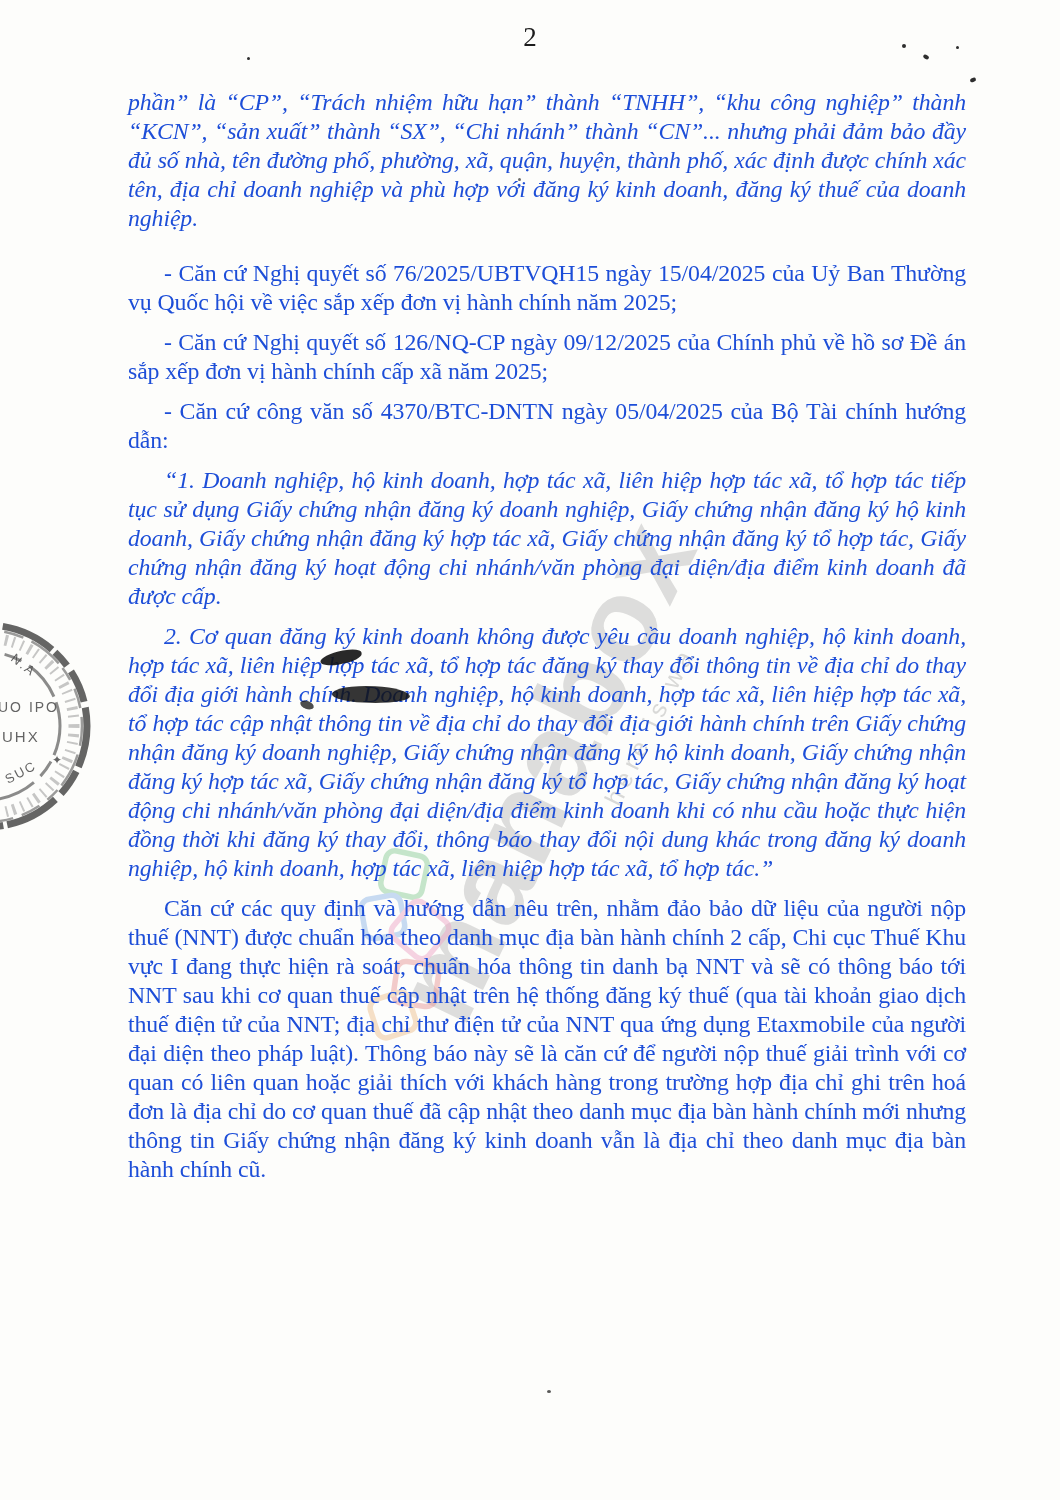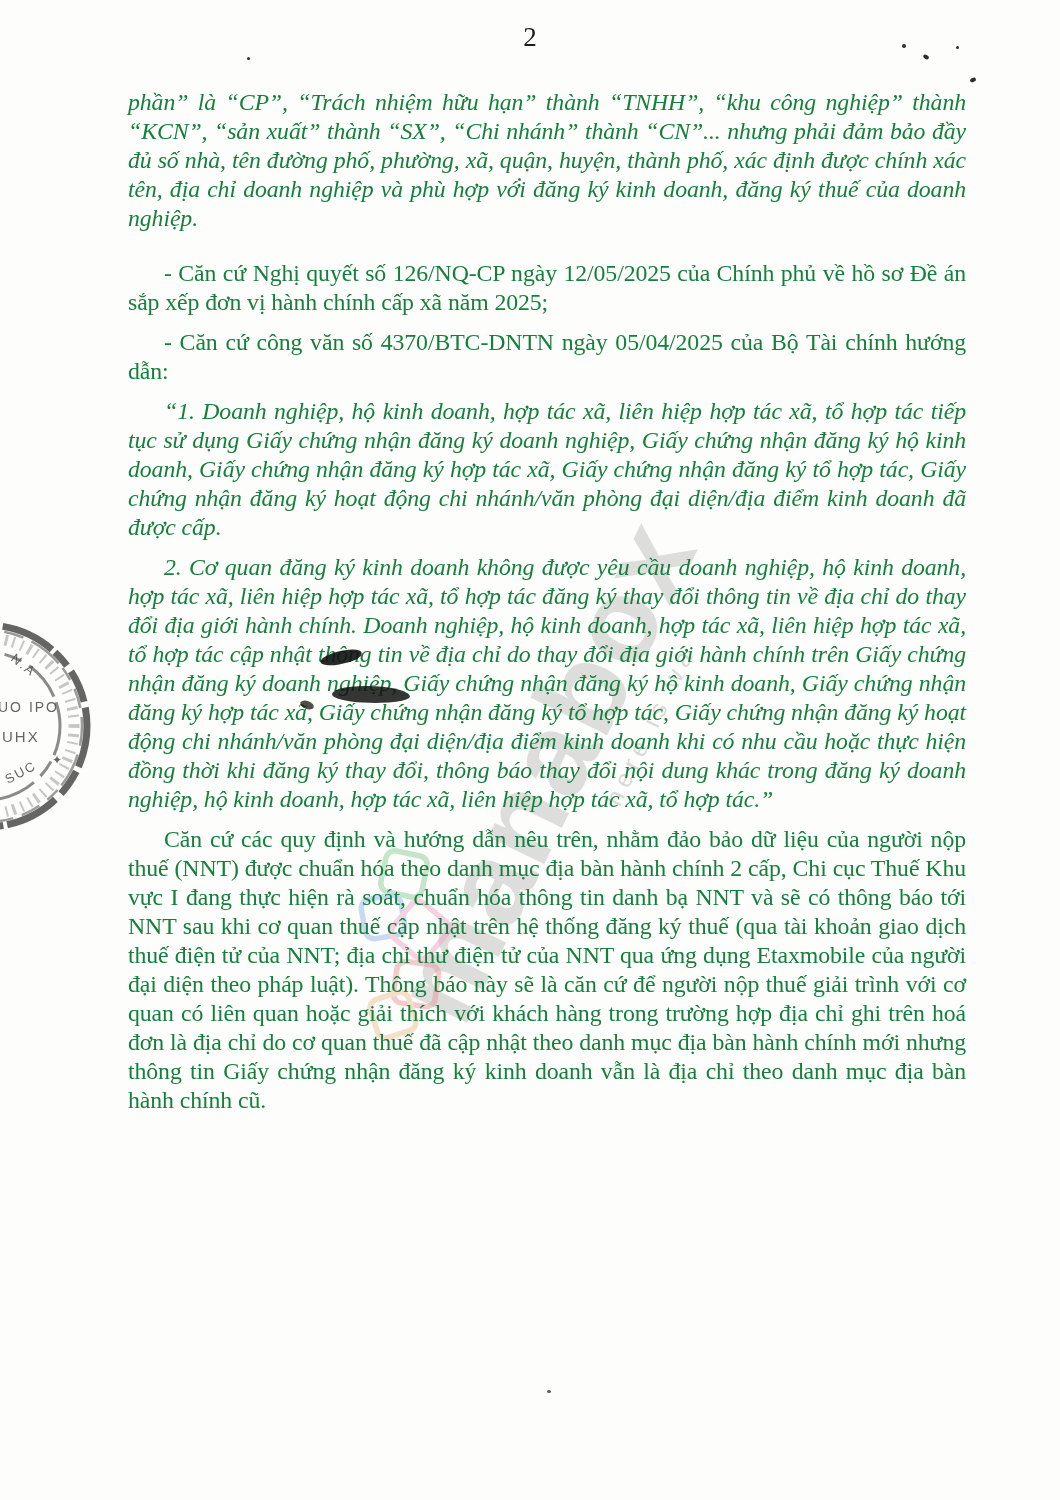--- a/index.html
+++ b/index.html
@@ -8,21 +8,21 @@
     background:#fdfdfb; overflow:hidden;
     font-family:"Liberation Serif", serif; color:#161616;
   }
   .page-number {
     position:absolute; top:22px; left:0; right:0;
     text-align:center; font-size:27px; color:#1c1c1c;
   }
   .content { position:absolute; left:128px; top:88px; width:838px; }
   .content p {
     margin:0 0 11px 0; font-size:23.8px; line-height:29px;
-    text-align:justify; letter-spacing:-0.1px; color:#15803d;
+    text-align:justify; letter-spacing:-0.1px; color:#1d4ed8;
   }
   .content p:first-child { margin-bottom:26px; }
   .content p.italic { font-style:italic; }
   .content p.indent { text-indent:36px; }
 
   
   .wm-box { position:absolute; display:flex; align-items:center; justify-content:center;
             pointer-events:none; }
   .wm-brand-box { left:285px; top:535px; width:520px; height:470px; }
   .wm-brand { transform:rotate(-64deg); font-family:"Liberation Sans", sans-serif;
@@ -82,21 +82,22 @@
       <text x="138" y="48" font-size="13" transform="rotate(38 138 48)">N.A</text>
       <text x="126" y="100" font-size="14">UO IPO</text>
       <text x="130" y="130" font-size="15">UHX</text>
       <text x="136" y="172" font-size="13" transform="rotate(-28 136 172)">SUC</text>
       <text x="180" y="152" font-size="12">✦</text>
     </svg>
   </div>
 
   <div class="content">
       <p class="italic ">phần” là “CP”, “Trách nhiệm hữu hạn” thành “TNHH”, “khu công nghiệp” thành “KCN”, “sản xuất” thành “SX”, “Chi nhánh” thành “CN”... nhưng phải đảm bảo đầy đủ số nhà, tên đường phố, phường, xã, quận, huyện, thành phố, xác định được chính xác tên, địa chỉ doanh nghiệp và phù hợp với đăng ký kinh doanh, đăng ký thuế của doanh nghiệp.</p>
-      <p class="indent">- Căn cứ Nghị quyết số 126/NQ-CP ngày 12/05/2025 của Chính phủ về hồ sơ Đề án sắp xếp đơn vị hành chính cấp xã năm 2025;</p>
+      <p class="indent">- Căn cứ Nghị quyết số 76/2025/UBTVQH15 ngày 15/04/2025 của Uỷ Ban Thường vụ Quốc hội về việc sắp xếp đơn vị hành chính năm 2025;</p>
+      <p class="indent">- Căn cứ Nghị quyết số 126/NQ-CP ngày 09/12/2025 của Chính phủ về hồ sơ Đề án sắp xếp đơn vị hành chính cấp xã năm 2025;</p>
       <p class="indent">- Căn cứ công văn số 4370/BTC-DNTN ngày 05/04/2025 của Bộ Tài chính hướng dẫn:</p>
       <p class="italic indent">“1. Doanh nghiệp, hộ kinh doanh, hợp tác xã, liên hiệp hợp tác xã, tổ hợp tác tiếp tục sử dụng Giấy chứng nhận đăng ký doanh nghiệp, Giấy chứng nhận đăng ký hộ kinh doanh, Giấy chứng nhận đăng ký hợp tác xã, Giấy chứng nhận đăng ký tổ hợp tác, Giấy chứng nhận đăng ký hoạt động chi nhánh/văn phòng đại diện/địa điểm kinh doanh đã được cấp.</p>
       <p class="italic indent">2. Cơ quan đăng ký kinh doanh không được yêu cầu doanh nghiệp, hộ kinh doanh, hợp tác xã, liên hiệp hợp tác xã, tổ hợp tác đăng ký thay đổi thông tin về địa chỉ do thay đổi địa giới hành chính. Doanh nghiệp, hộ kinh doanh, hợp tác xã, liên hiệp hợp tác xã, tổ hợp tác cập nhật thông tin về địa chỉ do thay đổi địa giới hành chính trên Giấy chứng nhận đăng ký doanh nghiệp, Giấy chứng nhận đăng ký hộ kinh doanh, Giấy chứng nhận đăng ký hợp tác xã, Giấy chứng nhận đăng ký tổ hợp tác, Giấy chứng nhận đăng ký hoạt động chi nhánh/văn phòng đại diện/địa điểm kinh doanh khi có nhu cầu hoặc thực hiện đồng thời khi đăng ký thay đổi, thông báo thay đổi nội dung khác trong đăng ký doanh nghiệp, hộ kinh doanh, hợp tác xã, liên hiệp hợp tác xã, tổ hợp tác.”</p>
       <p class="indent">Căn cứ các quy định và hướng dẫn nêu trên, nhằm đảo bảo dữ liệu của người nộp thuế (NNT) được chuẩn hóa theo danh mục địa bàn hành chính 2 cấp, Chi cục Thuế Khu vực I đang thực hiện rà soát, chuẩn hóa thông tin danh bạ NNT và sẽ có thông báo tới NNT sau khi cơ quan thuế cập nhật trên hệ thống đăng ký thuế (qua tài khoản giao dịch thuế điện tử của NNT; địa chỉ thư điện tử của NNT qua ứng dụng Etaxmobile của người đại diện theo pháp luật). Thông báo này sẽ là căn cứ để người nộp thuế giải trình với cơ quan có liên quan hoặc giải thích với khách hàng trong trường hợp địa chỉ ghi trên hoá đơn là địa chỉ do cơ quan thuế đã cập nhật theo danh mục địa bàn hành chính mới nhưng thông tin Giấy chứng nhận đăng ký kinh doanh vẫn là địa chỉ theo danh mục địa bàn hành chính cũ.</p>
     </div>
 
   <div class="speck" style="left:247px;top:57px;width:3px;height:3px;"></div>
   <div class="speck" style="left:518px;top:178px;width:3px;height:3px;opacity:.7;"></div>
   <div class="speck" style="left:902px;top:44px;width:4px;height:4px;"></div>
   <div class="speck" style="left:923px;top:55px;width:6px;height:4px;transform:rotate(35deg);border-radius:60% 40% 50% 50%;"></div>

